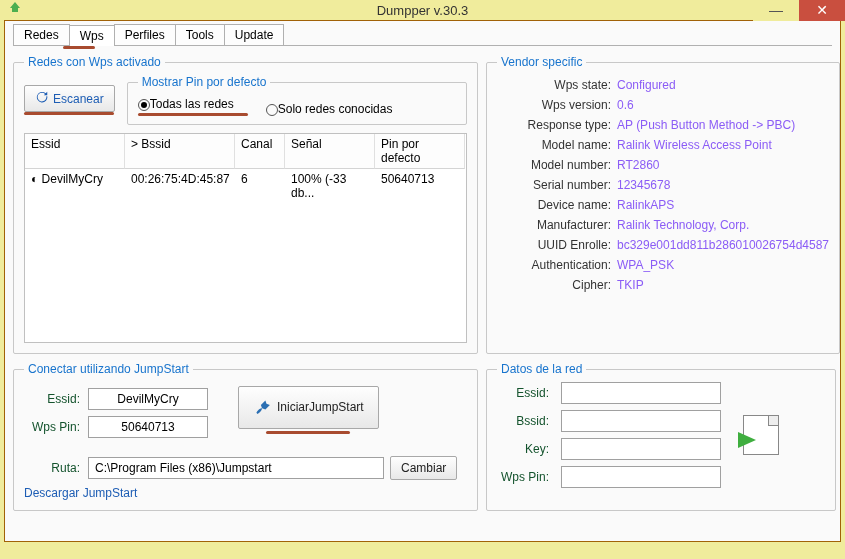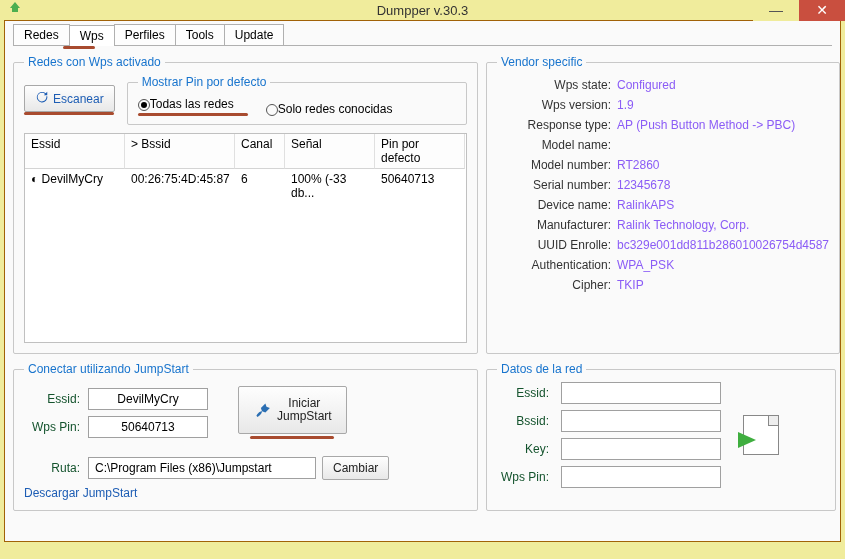--- a/index.html
+++ b/index.html
@@ -127,28 +127,29 @@
 
     <fieldset>
       <legend>Vendor specific</legend>
       <div id="vendor-rows">
           <div class="info-row">
             <div class="info-label">Wps state:</div>
             <div class="info-value">Configured</div>
           </div>
           <div class="info-row">
             <div class="info-label">Wps version:</div>
-            <div class="info-value">1.9</div>
+            <div class="info-value">0.6</div>
           </div>
           <div class="info-row">
             <div class="info-label">Response type:</div>
             <div class="info-value">AP (Push Button Method -&gt; PBC)</div>
           </div>
           <div class="info-row">
             <div class="info-label">Model name:</div>
+            <div class="info-value">Ralink Wireless Access Point</div>
           </div>
           <div class="info-row">
             <div class="info-label">Model number:</div>
             <div class="info-value">RT2860</div>
           </div>
           <div class="info-row">
             <div class="info-label">Serial number:</div>
             <div class="info-value">12345678</div>
           </div>
           <div class="info-row">
@@ -187,31 +188,31 @@
             <input class="textbox" style="width: 120px; text-align: center;" value="50640713">
           </div>
         </div>
         <div style="display:flex;flex-direction:column;align-items:center;gap:2px;margin-top:4px">
           <button class="btn btn-large" style="display:flex;align-items:center;gap:6px">
             <span>
               <svg width="18" height="18" viewBox="0 0 16 16">
                   <path d="M3 14c2-4 5-4 5-4l-1-3 4-4 1 3 3 1-4 4-3-1s0 3-4 5z" fill="#2b6fb3"></path>
                 </svg>
             </span>
-            <span style="display:flex;flex-direction:column;line-height:1.1">
+            <span style="display:flex;flex-direction:row;line-height:1.1">
               <span>Iniciar</span>
               <span>JumpStart</span>
             </span>
           </button>
           <div class="scribble" style="width:84px"></div>
         </div>
       </div>
       <div class="form-row" style="margin-top:12px">
         <div class="form-label">Ruta:</div>
-        <input class="textbox" style="width: 228px;" value="C:\Program Files (x86)\Jumpstart">
+        <input class="textbox" style="width: 296px;" value="C:\Program Files (x86)\Jumpstart">
         <button class="btn" style="margin-left:6px;color:#222">Cambiar</button>
       </div>
       <a class="link">Descargar JumpStart</a>
     </fieldset>
 
     <fieldset>
       <legend>Datos de la red</legend>
       <div style="display:flex;align-items:center;gap:4px">
         <div class="right-bottom">
           <div class="form-label" style="width:60px">Essid:</div>

